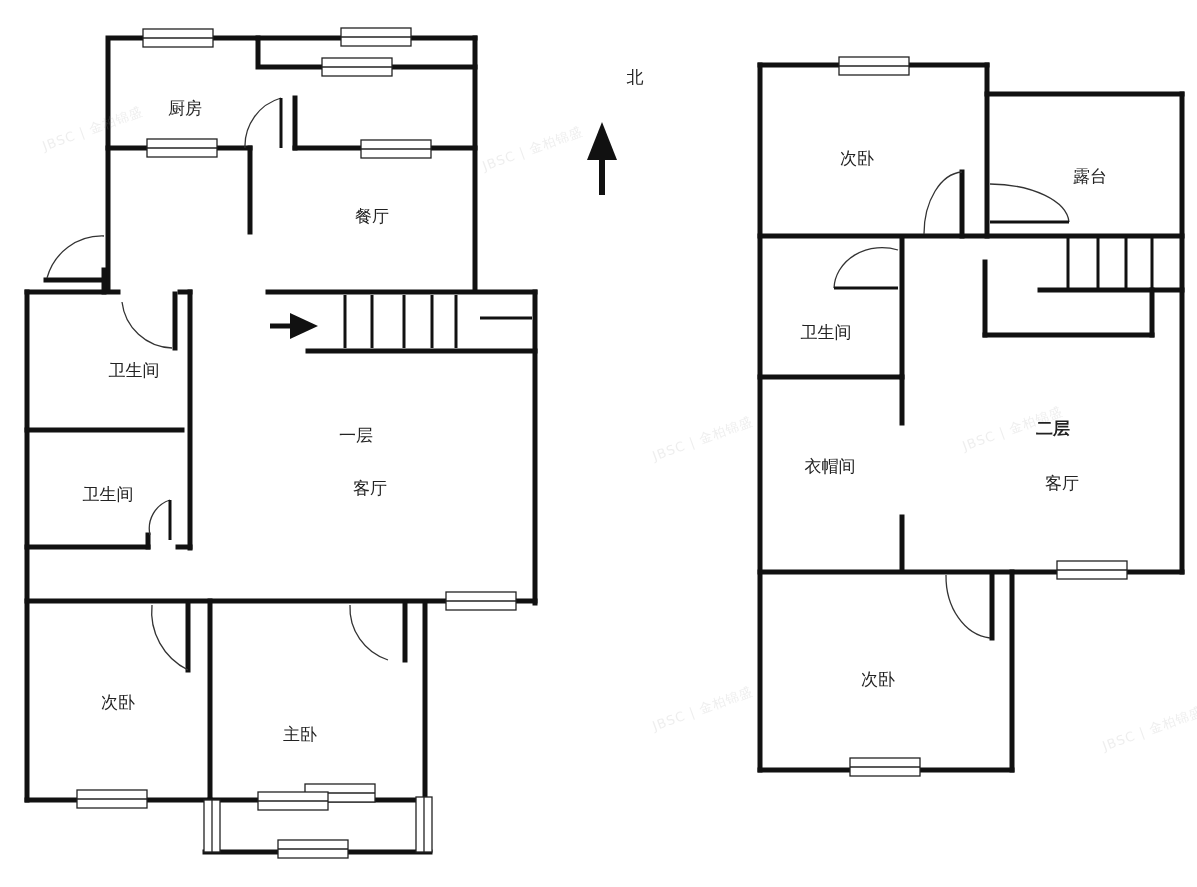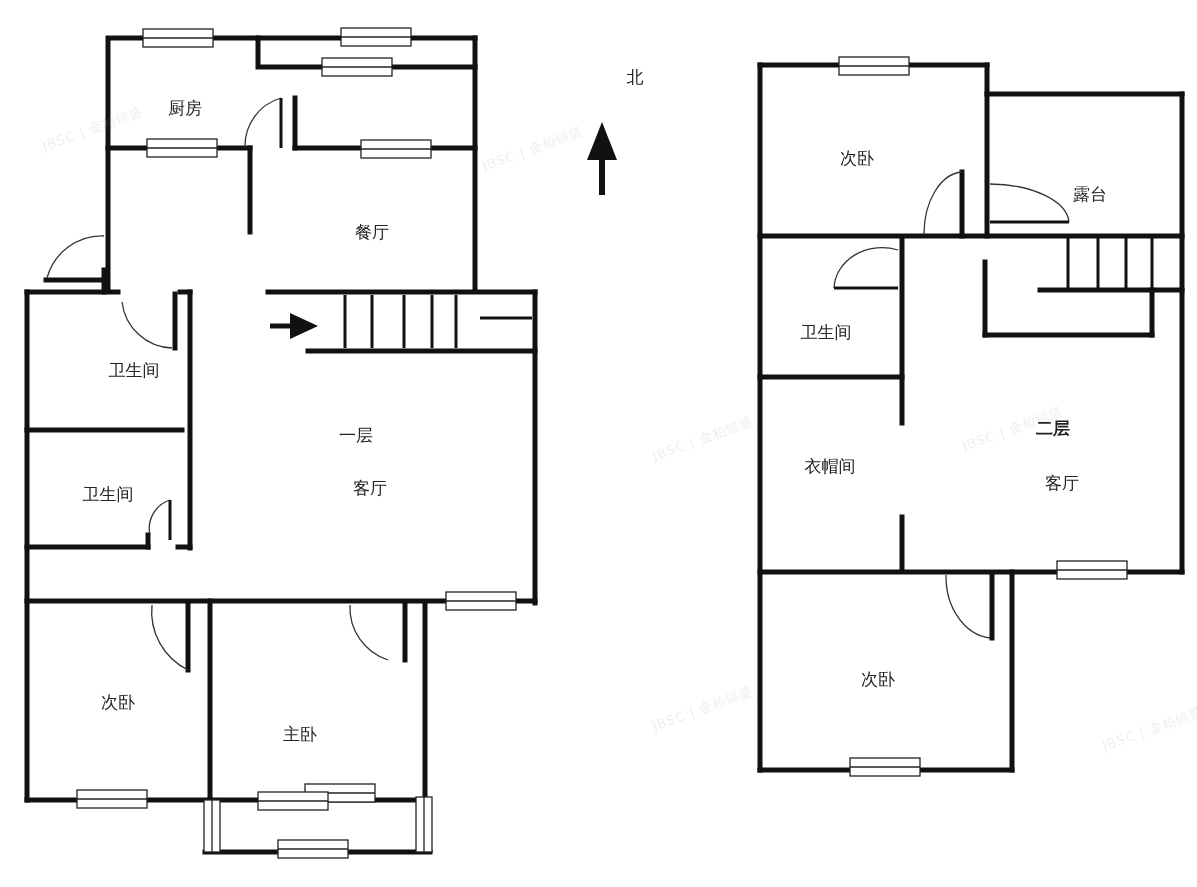--- a/index.html
+++ b/index.html
@@ -194,27 +194,27 @@
 <div class="wm" style="left:40px;top:120px;">JBSC | 金柏锦盛</div>
 <div class="wm" style="left:480px;top:140px;">JBSC | 金柏锦盛</div>
 <div class="wm" style="left:650px;top:430px;">JBSC | 金柏锦盛</div>
 <div class="wm" style="left:960px;top:420px;">JBSC | 金柏锦盛</div>
 <div class="wm" style="left:650px;top:700px;">JBSC | 金柏锦盛</div>
 <div class="wm" style="left:1100px;top:720px;">JBSC | 金柏锦盛</div>
 
 <div class="label" style="left:635px;top:77px;">北</div>
 
 <div class="label" style="left:185px;top:108px;">厨房</div>
-<div class="label" style="left:372px;top:232px;">餐厅</div>
+<div class="label" style="left:372px;top:216px;">餐厅</div>
 <div class="label" style="left:134px;top:370px;">卫生间</div>
 <div class="label" style="left:108px;top:494px;">卫生间</div>
 <div class="label" style="left:356px;top:435px;">一层</div>
 <div class="label" style="left:370px;top:488px;">客厅</div>
 <div class="label" style="left:118px;top:702px;">次卧</div>
 <div class="label" style="left:300px;top:734px;text-align:right;">主卧</div>
 
 <div class="label" style="left:857px;top:158px;">次卧</div>
-<div class="label" style="left:1090px;top:176px;margin-top:18px;">露台</div>
+<div class="label" style="left:1090px;top:176px;">露台</div>
 <div class="label" style="left:826px;top:332px;">卫生间</div>
 <div class="label" style="left:1053px;top:428px;font-weight:bold;">二层</div>
 <div class="label" style="left:830px;top:466px;">衣帽间</div>
 <div class="label" style="left:1062px;top:483px;">客厅</div>
 <div class="label" style="left:878px;top:679px;">次卧</div>
 
 </body></html>

